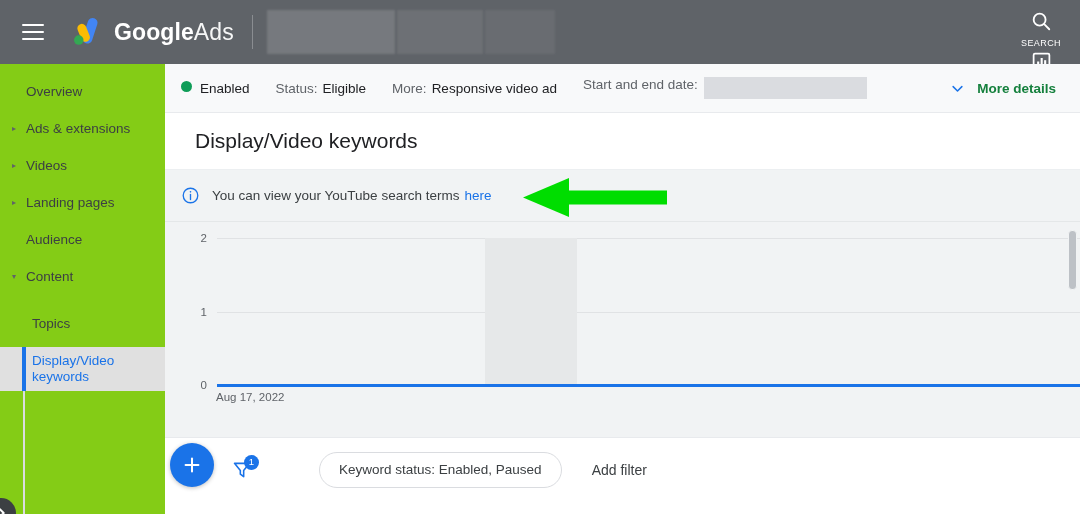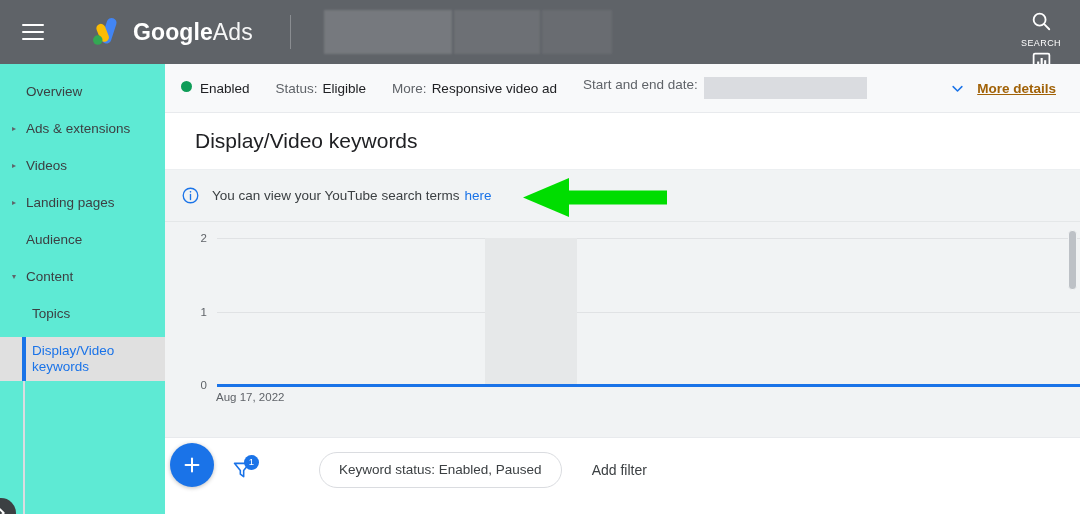--- a/index.html
+++ b/index.html
@@ -23,21 +23,20 @@
   }
 
   
   .topbar {
     position: absolute;
     left: 0; top: 0;
     width: 1080px; height: 64px;
     background: #5f6368;
     display: flex;
     align-items: center;
-    gap: 19px;
   }
   .hamburger {
     width: 22px; height: 16px;
     margin-left: 22px;
     display: flex;
     flex-direction: column;
     justify-content: space-between;
     cursor: pointer;
   }
   .hamburger span {
@@ -112,21 +111,21 @@
     text-align: center;
     line-height: 11px;
     white-space: pre-line;
   }
 
   
   .sidebar {
     position: absolute;
     left: 0; top: 64px;
     width: 184px; height: 450px;
-    background: #5eead4;
+    background: #84cc16;
     border-right: 1px solid #e0e0e0;
     box-sizing: border-box;
     overflow: hidden;
   }
   .nav-item {
     position: relative;
     display: flex;
     align-items: center;
     min-height: 28px;
     padding: 6px 8px 6px 12px;
@@ -209,26 +208,25 @@
   .date-redact {
     width: 163px; height: 22px;
     background: #dadce0;
     margin-left: 6px;
   }
   .more-details {
     margin-left: auto;
     margin-right: 24px;
     display: flex;
     align-items: center;
-    color: #a16207;
+    color: #15803d;
     font-size: 13.5px;
     font-weight: bold;
     cursor: pointer;
     white-space: nowrap;
-    text-decoration: underline;
   }
   .more-details .chev { margin-right: 12px; display: flex; }
 
   .page-title-bar {
     height: 57px;
     background: #ffffff;
     display: flex;
     align-items: center;
     padding-left: 30px;
     box-sizing: border-box;
@@ -478,21 +476,21 @@
     <div class="nav-item" style="margin-top:9px;">
       <span class="caret blank"></span>
       <span class="nav-label">Audience</span>
     </div>
 
     <div class="nav-item" style="margin-top:9px;">
       <span class="caret">▾</span>
       <span class="nav-label">Content</span>
     </div>
 
-    <div class="nav-item sub" style="margin-top:9px;">
+    <div class="nav-item sub" style="margin-top:19px;">
       <span class="nav-label">Topics</span>
     </div>
 
 
     <div class="nav-item sub selected" style="margin-top:9px;">
       <span class="nav-label">Display/Video keywords</span>
     </div>
 
     <div class="expand-handle">
       <svg width="16" height="16" viewBox="0 0 24 24" fill="none" stroke="#ffffff" stroke-width="3" stroke-linecap="round" stroke-linejoin="round">

